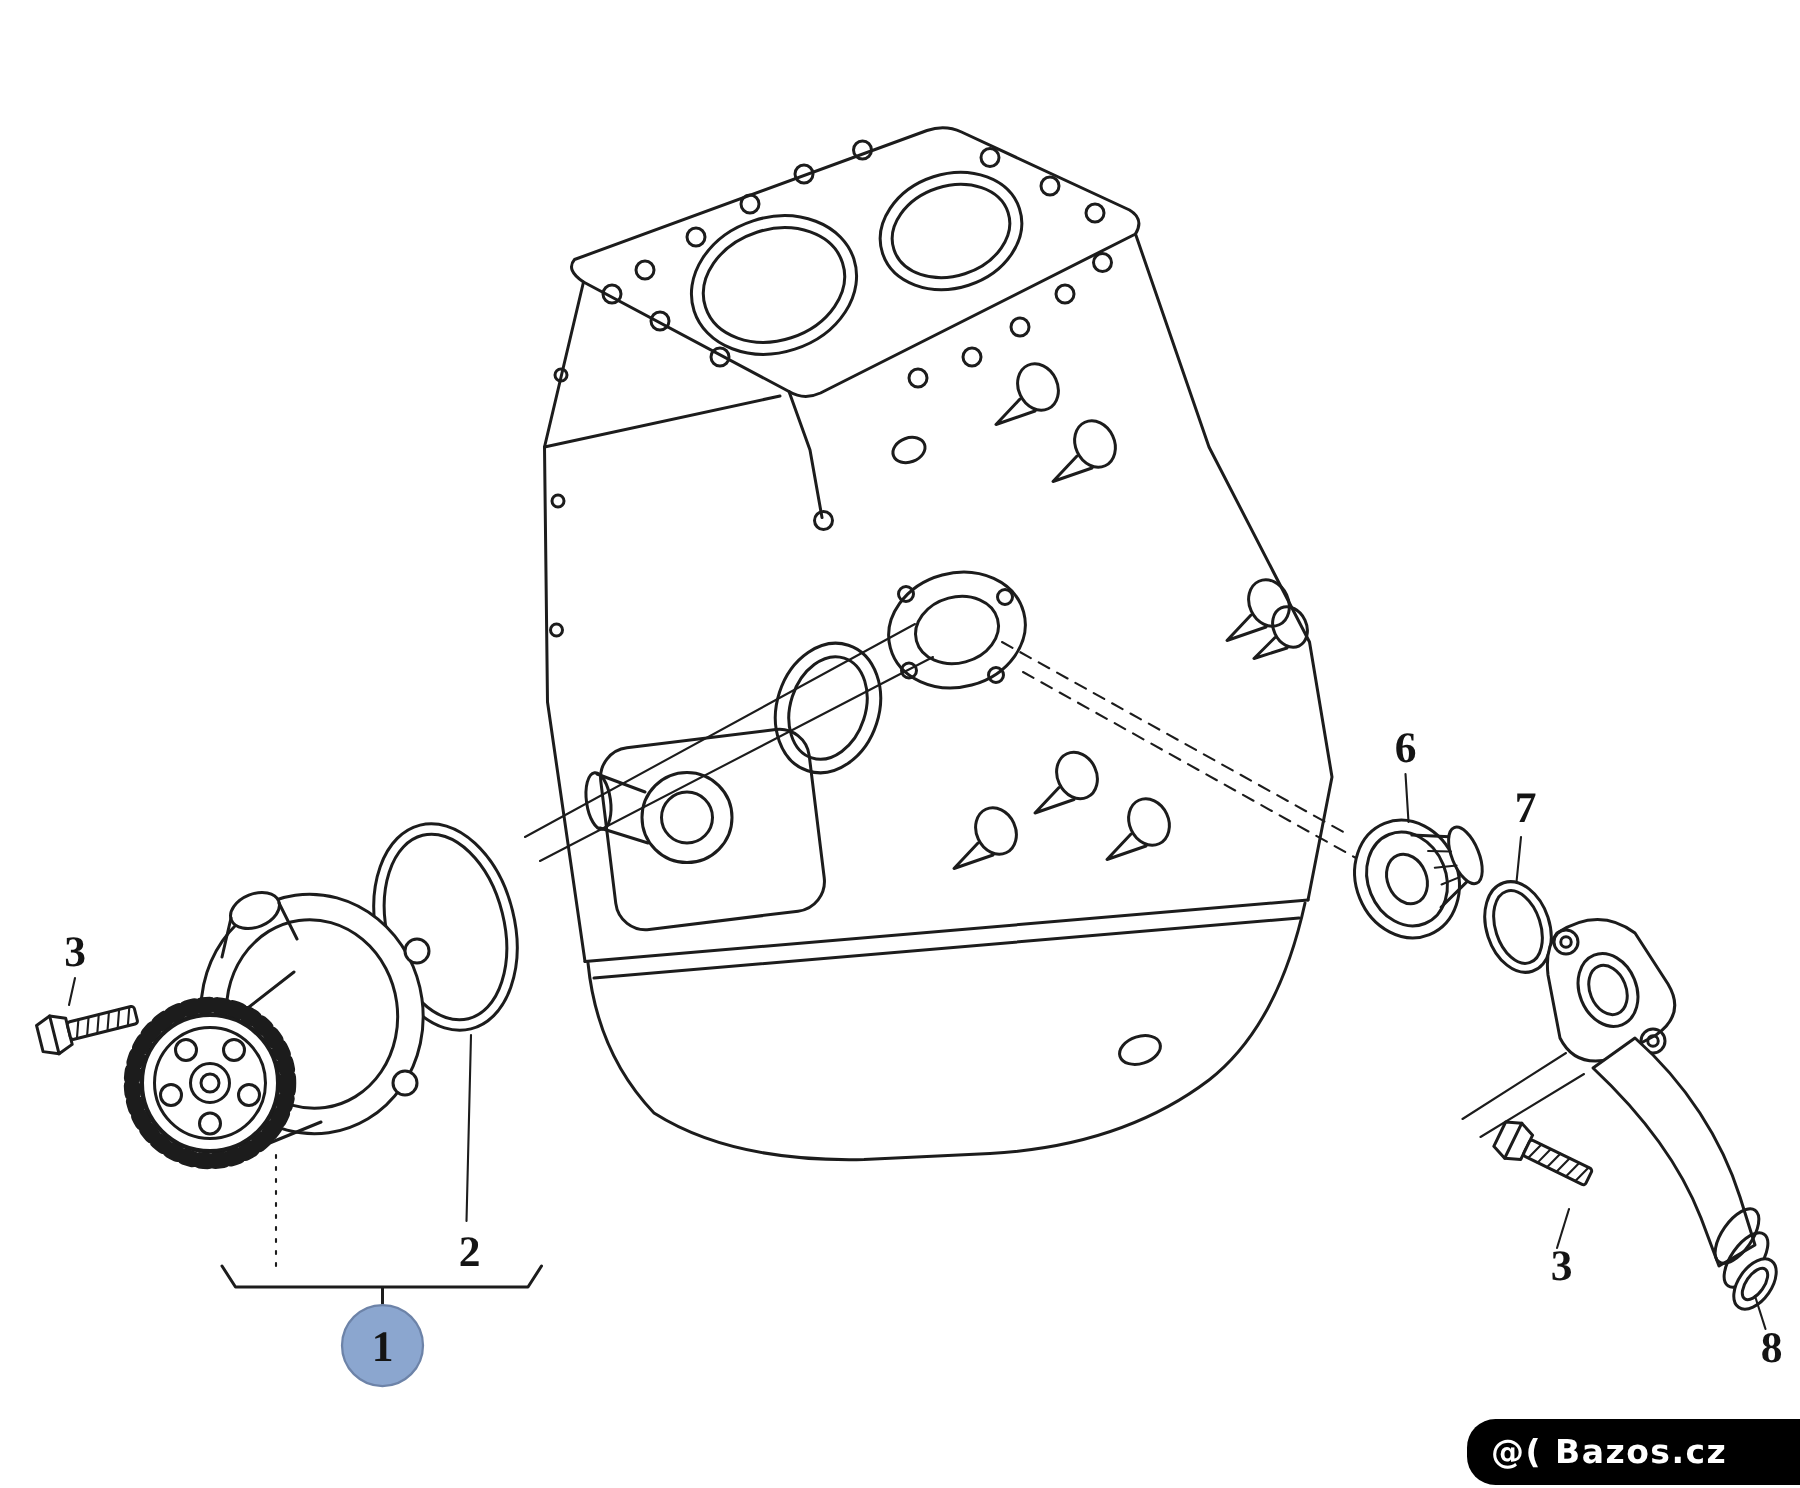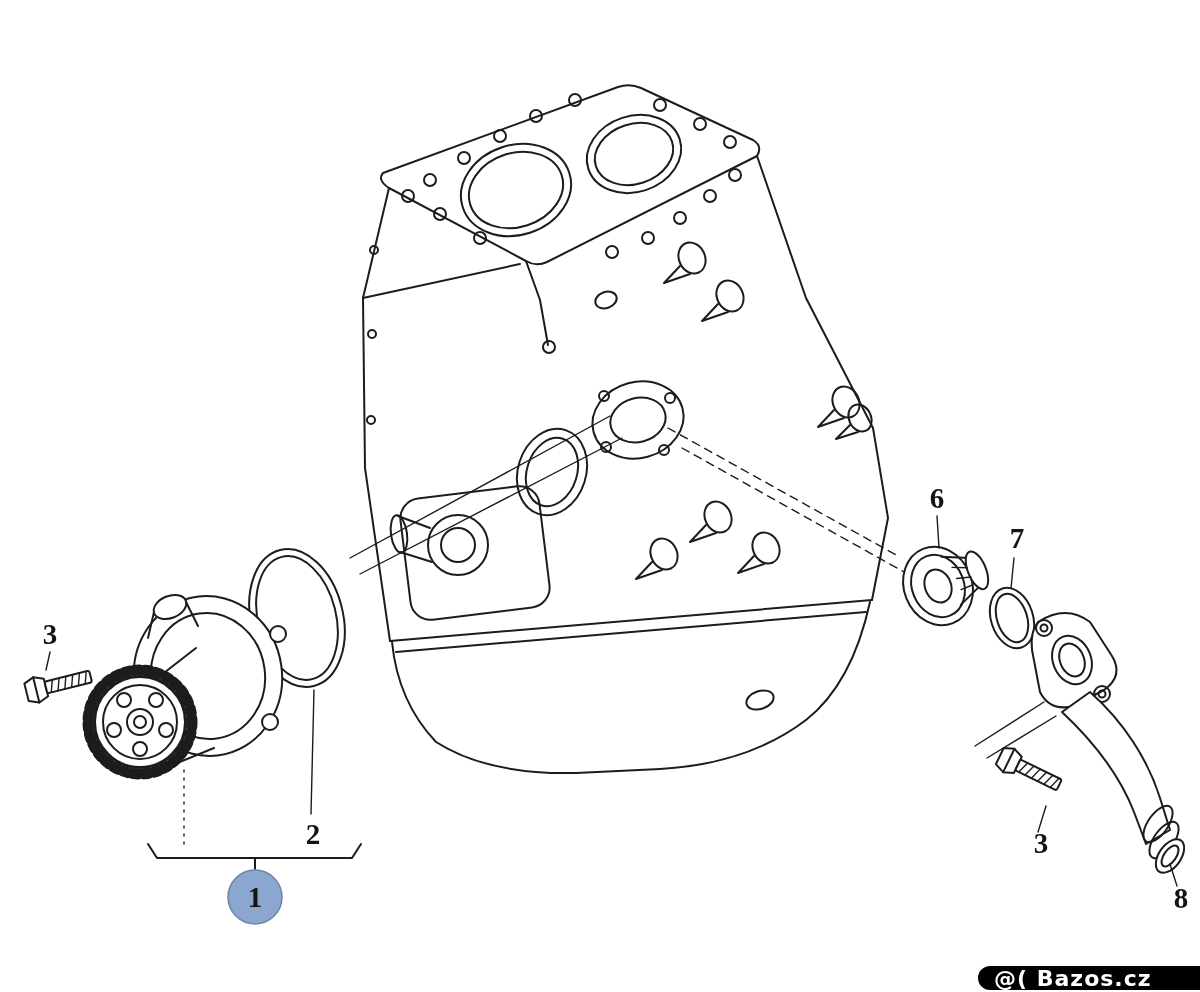--- a/index.html
+++ b/index.html
@@ -4,21 +4,21 @@
 <style>
   html,body{margin:0;padding:0;background:#ffffff;}
   .stage{position:relative;width:1200px;height:992px;background:#ffffff;overflow:hidden;
          font-family:"Liberation Serif", serif;}
   .stage svg{position:absolute;left:0;top:0;}
   .lineart{stroke:#1c1c1c;fill:none;stroke-width:2;stroke-linecap:round;stroke-linejoin:round;}
   .thin{stroke-width:1.4;}
   .whitefill{fill:#ffffff;}
   .callout-num{font-family:"Liberation Serif", serif;font-weight:bold;font-size:29px;
                fill:#141414;text-anchor:middle;}
-  .watermark{position:absolute;right:0;bottom:2px;height:24px;min-width:196px;
+  .watermark{position:absolute;right:0;bottom:2px;height:44px;min-width:196px;
              background:#000;color:#fff;border-radius:19px 0 0 19px;
              display:flex;align-items:center;padding:0 10px 0 16px;
              font-family:"DejaVu Sans", sans-serif;font-size:22px;font-weight:bold;letter-spacing:1px;}
 </style>
 </head>
 <body>
 
 <div class="stage">
 <svg width="1200" height="992" viewBox="0 0 1200 992">
 

